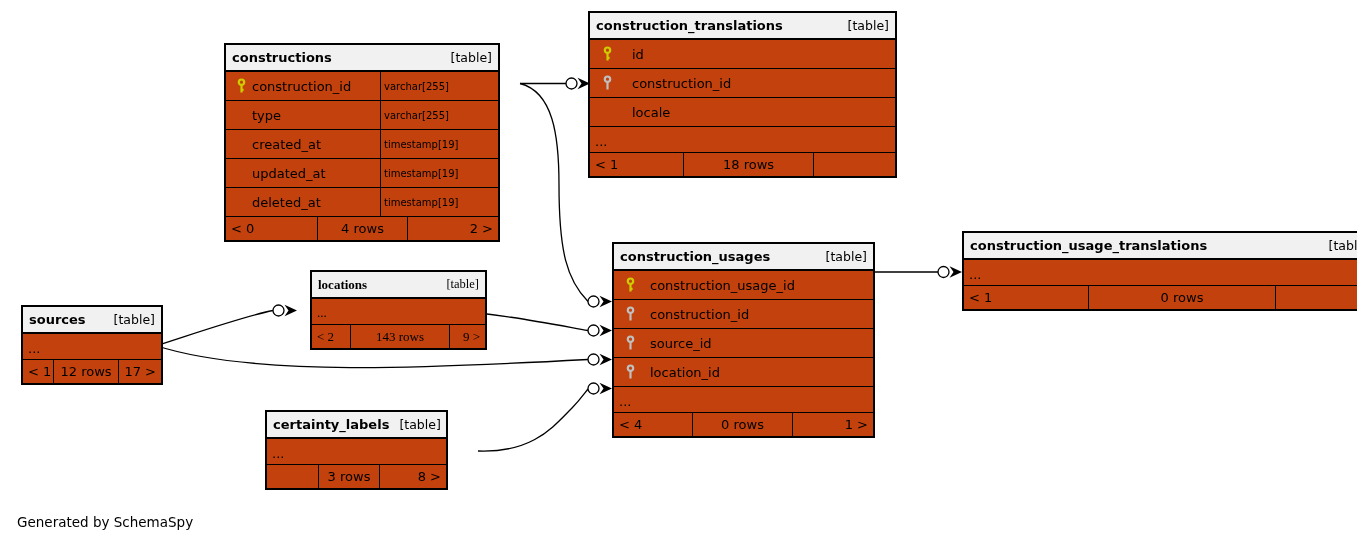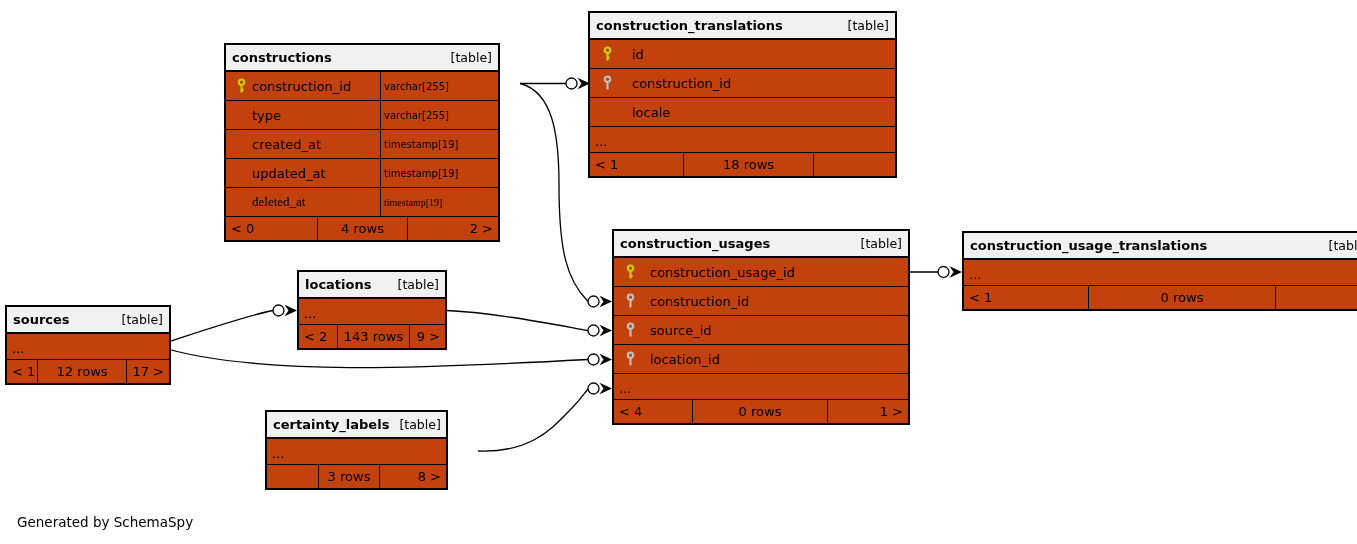--- a/index.html
+++ b/index.html
@@ -131,21 +131,21 @@
     <div class="col-row">
       <span class="keyslot"></span>
       <span class="col-name">created_at</span>
       <span class="col-type">timestamp[19]</span>
     </div>
     <div class="col-row">
       <span class="keyslot"></span>
       <span class="col-name">updated_at</span>
       <span class="col-type">timestamp[19]</span>
     </div>
-    <div class="col-row" style="border-bottom-width:1px;font-family:Liberation Serif, serif;">
+    <div class="col-row" style="border-bottom-width:1px;">
       <span class="keyslot"></span>
       <span class="col-name">deleted_at</span>
       <span class="col-type">timestamp[19]</span>
     </div>
     <div class="tfoot">
       <span class="fcell l">&lt; 0</span>
       <span class="fcell m">4 rows</span>
       <span class="fcell r">2 &gt;</span>
     </div>
   </div>
@@ -178,21 +178,21 @@
       <span class="col-name">locale</span>
     </div>
     <div class="ellipsis-row">...</div>
     <div class="tfoot">
       <span class="fcell l">&lt; 1</span>
       <span class="fcell m">18 rows</span>
       <span class="fcell r"></span>
     </div>
   </div>
 
-  <div class="db-table t-construction-usages" style="left:612px;top:229px;width:298px;">
+  <div class="db-table t-construction-usages" style="left:612px;top:242px;width:263px;">
     <div class="thead">
       <span class="tname">construction_usages</span>
       <span class="ttag">[table]</span>
     </div>
     <div class="col-row">
       <span class="keyslot">
           <svg class="key key-pk" width="11" height="16" viewBox="0 0 11 16">
             <circle cx="5.5" cy="4.2" r="2.7"></circle>
             <path d="M5.5 6.9 V14.5 M5.5 11.8 H7.6"></path>
           </svg>
@@ -240,34 +240,34 @@
       <span class="ttag">[table]</span>
     </div>
     <div class="ellipsis-row">...</div>
     <div class="tfoot">
       <span class="fcell l">&lt; 1</span>
       <span class="fcell m">0 rows</span>
       <span class="fcell r"></span>
     </div>
   </div>
 
-  <div class="db-table t-locations" style="left:297px;top:270px;width:150px;">
+  <div class="db-table t-locations" style="left:310px;top:270px;width:177px;font-family:Liberation Serif, serif;">
     <div class="thead">
       <span class="tname">locations</span>
       <span class="ttag">[table]</span>
     </div>
     <div class="ellipsis-row">...</div>
     <div class="tfoot">
       <span class="fcell l">&lt; 2</span>
       <span class="fcell m">143 rows</span>
       <span class="fcell r">9 &gt;</span>
     </div>
   </div>
 
-  <div class="db-table t-sources" style="left:5px;top:305px;width:166px;">
+  <div class="db-table t-sources" style="left:21px;top:305px;width:142px;">
     <div class="thead">
       <span class="tname">sources</span>
       <span class="ttag">[table]</span>
     </div>
     <div class="ellipsis-row">...</div>
     <div class="tfoot">
       <span class="fcell l">&lt; 1</span>
       <span class="fcell m">12 rows</span>
       <span class="fcell r">17 &gt;</span>
     </div>

